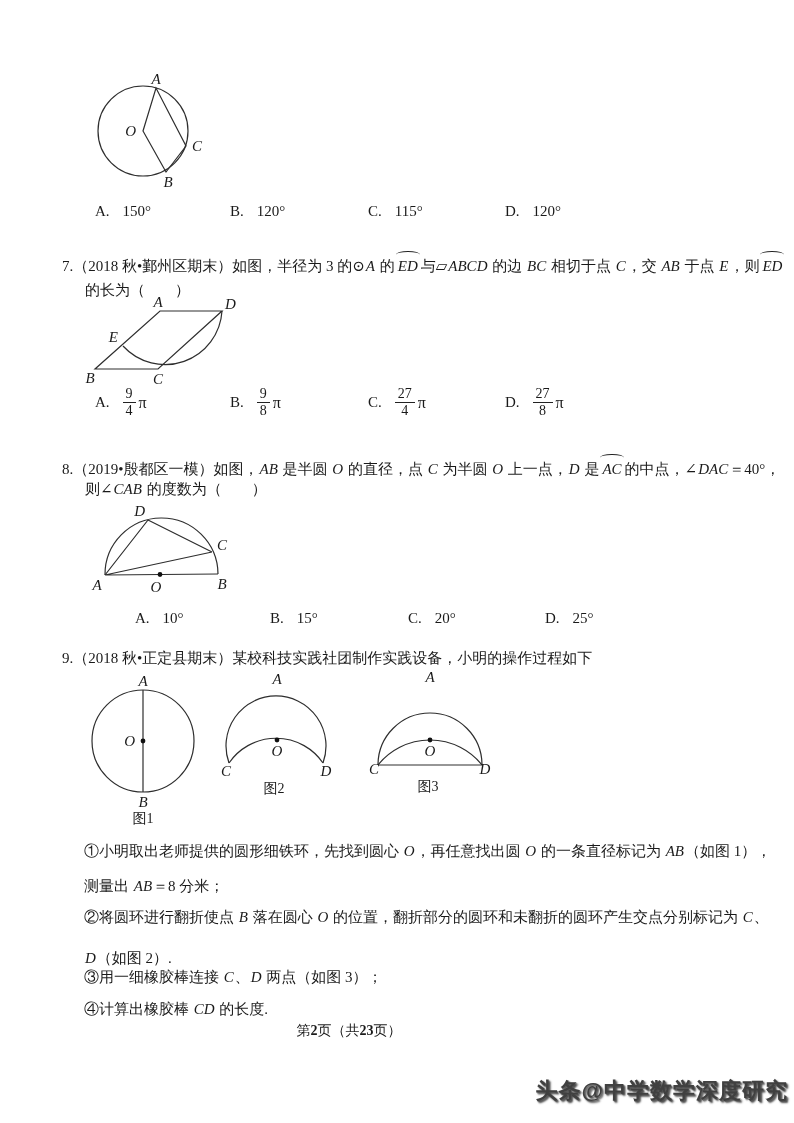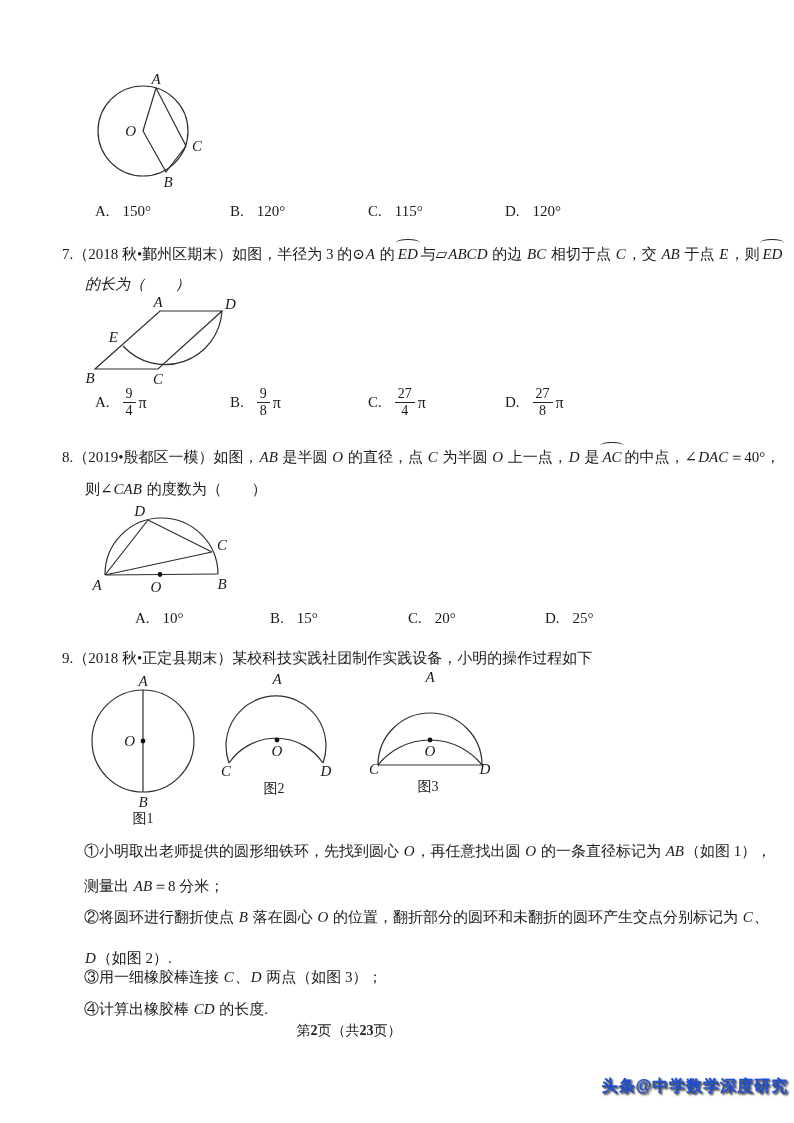--- a/index.html
+++ b/index.html
@@ -6,21 +6,21 @@
   html,body { background:#ffffff; }
   body {
     width:794px; height:1123px; position:relative; overflow:hidden;
     font-family:"Liberation Serif","DejaVu Serif",serif;
     color:#1a1a1a;
   }
   .abs { position:absolute; white-space:nowrap; }
   .qline { font-size:15px; line-height:20px; }
   .qline i { font-family:"Liberation Serif","DejaVu Serif",serif; font-style:italic; padding:0 1px; }
   
-  .oa { position:relative; display:inline-block; padding:0 1px; margin:4px 1px; }
+  .oa { position:relative; display:inline-block; padding:0 1px; margin:16px 1px; }
   .oa::before {
     content:""; position:absolute; left:0; right:0; top:-5px; height:6px;
     border-top:1.4px solid #222; border-radius:50% 50% 0 0;
   }
   
   .opt-row { position:absolute; left:0; width:788px; height:24px; }
   .opt { position:absolute; font-size:15px; }
   .opt .opt-label { margin-right:13px; }
   .opt.c1 { left:95px; } .opt.c2 { left:230px; } .opt.c3 { left:368px; } .opt.c4 { left:505px; }
   .opt-frac { display:inline-flex; align-items:center; }
@@ -35,22 +35,22 @@
   svg text { fill:#1a1a1a; font-family:"Liberation Serif","DejaVu Serif",serif;
              font-size:15px; font-style:italic; stroke:none; }
   svg text.cap { font-style:normal; font-size:14px; }
   
   .footer { position:absolute; left:0; top:1022px; width:698px; text-align:center; font-size:14px; }
   .footer b { font-weight:bold; }
   
   .watermark {
     position:absolute; top:1076px; right:6px;
     font-family:"Liberation Sans","DejaVu Sans",sans-serif;
-    font-weight:bold; font-size:16px; letter-spacing:1px;
-    color:#1d4ed8; text-shadow:2px 2px 2px #4a4a4a, 1px 1px 1px #6a6a6a;text-align:right;
+    font-weight:bold; font-size:22px; letter-spacing:1px;
+    color:#404040; text-shadow:2px 2px 2px #4a4a4a, 1px 1px 1px #6a6a6a;text-align:right;
   }
 </style>
 </head>
 <body>
 
 <svg class="abs" style="left:90px; top:73px;" width="150" height="132" viewBox="0 0 150 132">
   <circle cx="53" cy="58" r="45"></circle>
   <path d="M53,58 L66,15 L96,73 L76,99 Z"></path>
   <text x="66" y="11" text-anchor="middle">A</text>
   <text x="46" y="63" text-anchor="end">O</text>
@@ -59,21 +59,21 @@
 </svg>
 
 <div class="opt-row" style="top:203px;">
   <span class="opt c1"><span class="opt-label">A.</span><span>150°</span></span>
   <span class="opt c2"><span class="opt-label">B.</span><span>120°</span></span>
   <span class="opt c3"><span class="opt-label">C.</span><span>115°</span></span>
   <span class="opt c4"><span class="opt-label">D.</span><span>120°</span></span>
 </div>
 
 <div class="abs qline" style="left:62px; top:240px;">7.（2018 秋•鄞州区期末）如图，半径为 3 的⊙<i>A</i> 的<span class="oa"><i>ED</i></span>与▱<i>ABCD</i> 的边 <i>BC</i> 相切于点 <i>C</i>，交 <i>AB</i> 于点 <i>E</i>，则<span class="oa"><i>ED</i></span></div>
-<div class="abs qline" style="left:85px; top:274px;font-style:italic;">的长为（　　）</div>
+<div class="abs qline" style="left:85px; top:280px;">的长为（　　）</div>
 
 <svg class="abs" style="left:80px; top:296px;" width="170" height="95" viewBox="0 0 170 95">
   <path d="M80,15 L142,15 L78,73 L15,73 Z"></path>
   <path d="M43,50 A57,57 0 0 0 142,15"></path>
   <text x="78" y="11" text-anchor="middle">A</text>
   <text x="145" y="13">D</text>
   <text x="38" y="46" text-anchor="end">E</text>
   <text x="10" y="87" text-anchor="middle">B</text>
   <text x="78" y="88" text-anchor="middle">C</text>
 </svg>

